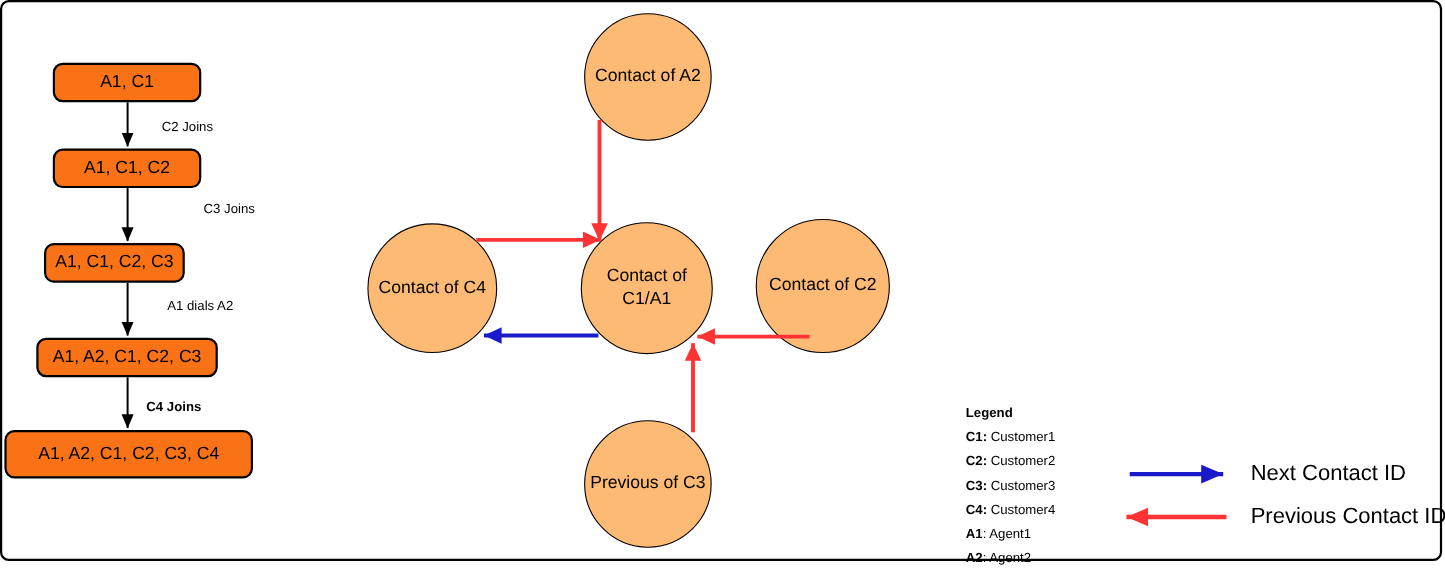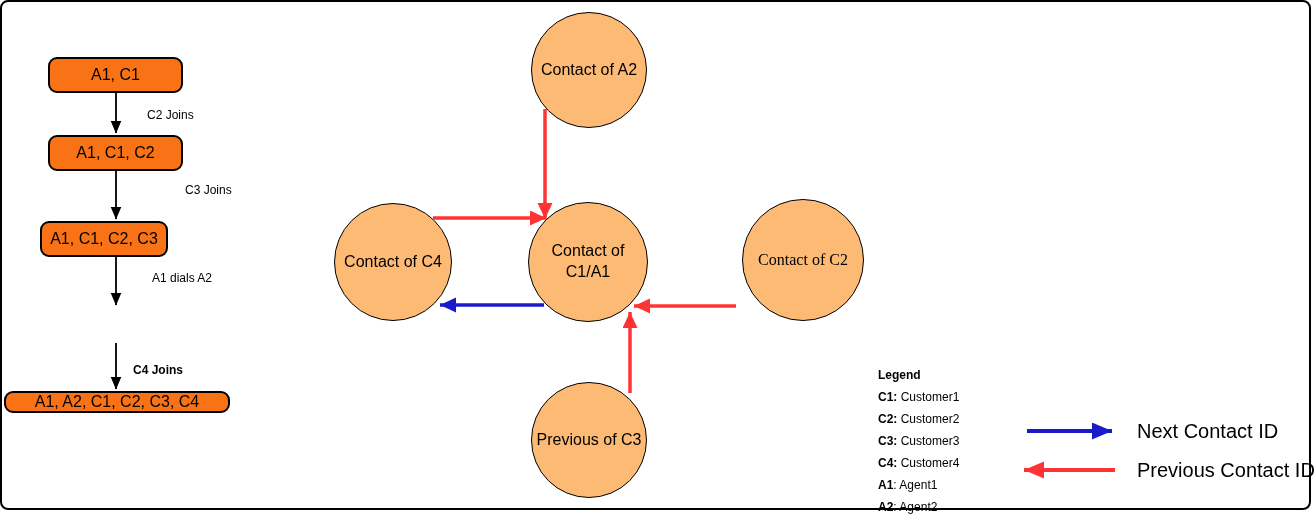--- a/index.html
+++ b/index.html
@@ -40,21 +40,21 @@
     align-items: center;
     justify-content: center;
     font-size: 16px;
     white-space: nowrap;
     z-index: 2;
   }
   .box.b1 { left: 48px;  top: 57px;  width: 135px; height: 36px; }
   .box.b2 { left: 48px;  top: 135px; width: 135px; height: 36px; }
   .box.b3 { left: 40px;  top: 221px; width: 128px; height: 36px; }
   .box.b4 { left: 33px;  top: 307px; width: 165px; height: 36px; }
-  .box.b5 { left: 4px;   top: 391px; width: 226px; height: 22px; }
+  .box.b5 { left: 4px;   top: 391px; width: 226px; height: 44px; }
   .tlabel {
     position: absolute;
     font-size: 12px;
     white-space: nowrap;
     transform: translateY(-50%);
     z-index: 2;
   }
   .tlabel.t1 { left: 147px; top: 115px; }
   .tlabel.t2 { left: 154px; top: 190px; margin-left: 31px; }
   .tlabel.t3 { left: 152px; top: 278px; }
@@ -71,21 +71,21 @@
     justify-content: center;
     text-align: center;
     font-size: 16px;
     line-height: 1.3;
     white-space: pre-line;
     z-index: 2;
   }
   .circle.na2   { left: 531px; top: 12px;  width: 116px; height: 116px; }
   .circle.nc4   { left: 334px; top: 203px; width: 118px; height: 118px; }
   .circle.nc1a1 { left: 528px; top: 202px; width: 120px; height: 120px; }
-  .circle.nc2   { left: 742px; top: 199px; width: 122px; height: 122px; font-family: Liberation Serif, serif; }
+  .circle.nc2   { left: 687px; top: 199px; width: 122px; height: 122px; }
   .circle.nc3   { left: 531px; top: 382px; width: 116px; height: 116px; }
   
   svg.edges {
     position: absolute;
     left: 0;
     top: 0;
     z-index: 3;
     pointer-events: none;
   }
   
@@ -110,20 +110,21 @@
 </style>
 </head>
 <body>
 
 <div class="canvas">
   <div class="frame"></div>
 
   <div class="box b1">A1, C1</div>
   <div class="box b2">A1, C1, C2</div>
   <div class="box b3">A1, C1, C2, C3</div>
+  <div class="box b4">A1, A2, C1, C2, C3</div>
   <div class="box b5">A1, A2, C1, C2, C3, C4</div>
 
   <div class="tlabel t1">C2 Joins</div>
   <div class="tlabel t2">C3 Joins</div>
   <div class="tlabel t3">A1 dials A2</div>
   <div class="tlabel t4">C4 Joins</div>
 
   <div class="circle na2">Contact of A2</div>
   <div class="circle nc4">Contact of C4</div>
   <div class="circle nc1a1">Contact of

